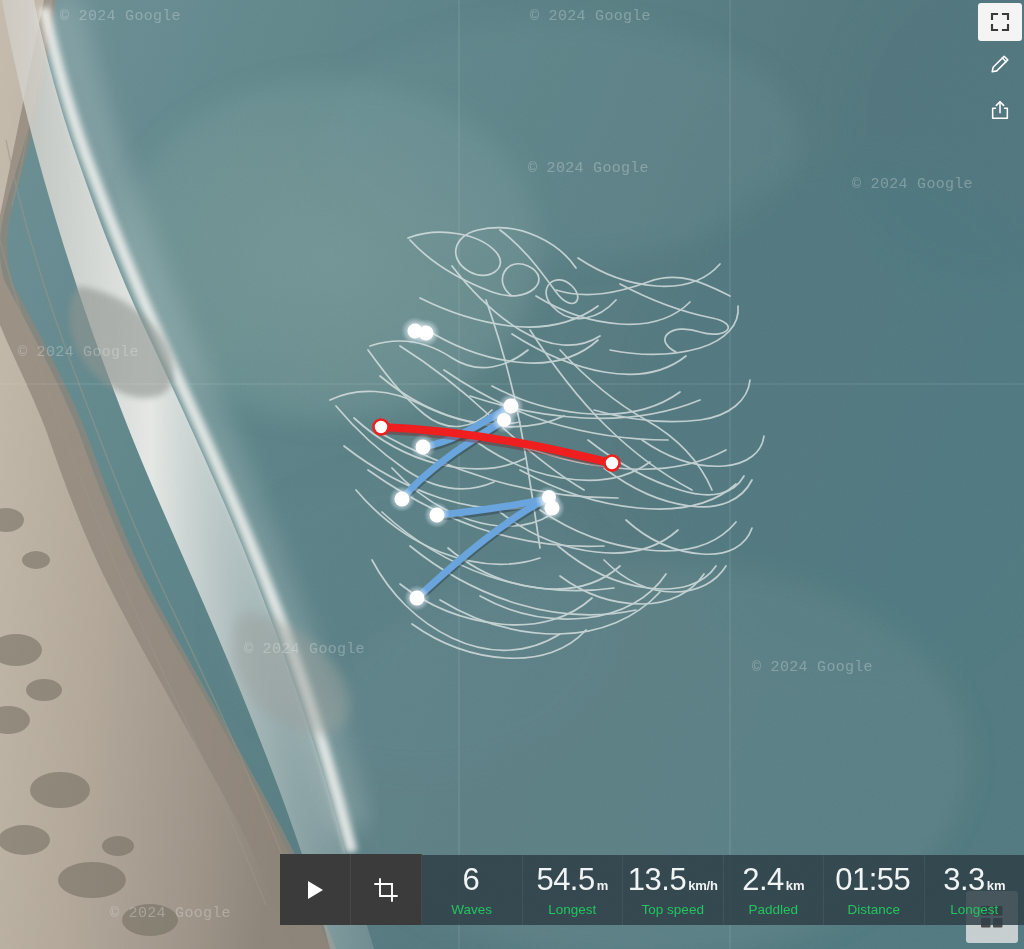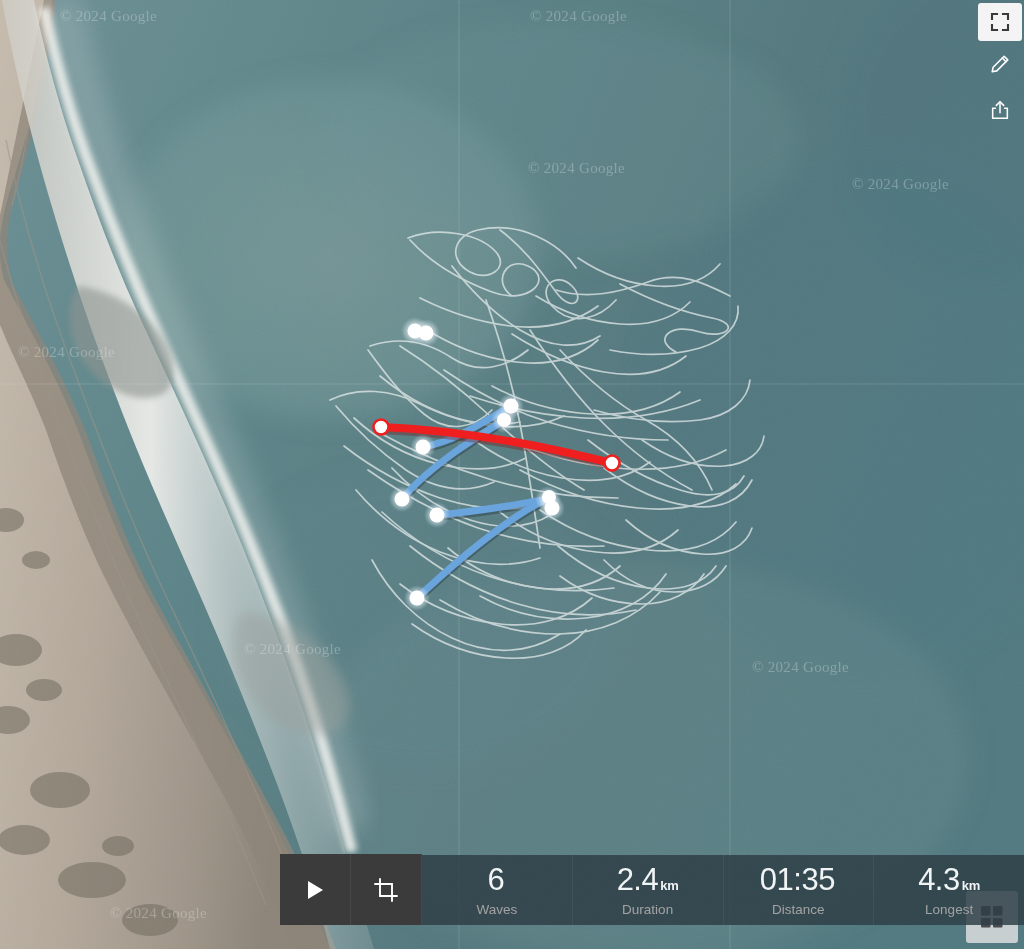--- a/index.html
+++ b/index.html
@@ -24,21 +24,21 @@
   }
   .map-svg { position: absolute; inset: 0; width: 1024px; height: 949px; display:block; }
 
   
   .watermark {
     position: absolute;
     color: rgba(235, 240, 240, 0.30);
     font-size: 15px;
     letter-spacing: 0.3px;
     white-space: nowrap;
-    font-family: Liberation Serif, serif;
+    font-family: Liberation Mono, monospace;
     pointer-events: none;
   }
 
   
   #top-right-controls {
     position: absolute;
     top: 0;
     right: 0;
     width: 48px;
     display: flex;
@@ -126,21 +126,21 @@
     align-items: baseline;
   }
   .stat-unit {
     font-size: 13px;
     font-weight: 700;
     margin-left: 2px;
     letter-spacing: -0.2px;
   }
   .stat-label {
     font-size: 13.5px;
-    color: #a3a3a3;
+    color: #22c55e;
     margin-top: 7px;
     font-weight: 400;
   }
 </style>
 </head>
 <body>
 
 <div id="app">
 
   <div id="map-canvas">
@@ -442,41 +442,55 @@
     <div class="stats-cells">
 
       <div class="stat-cell">
         <div class="stat-value">
           <span>6</span>
             <span class="stat-unit"></span>
         </div>
         <div class="stat-label">Waves</div>
       </div>
 
-
+      <div class="stat-cell">
+        <div class="stat-value">
+          <span>54.5</span>
+            <span class="stat-unit">m</span>
+        </div>
+        <div class="stat-label">Longest</div>
+      </div>
+
+      <div class="stat-cell">
+        <div class="stat-value">
+          <span>13.5</span>
+            <span class="stat-unit">km/h</span>
+        </div>
+        <div class="stat-label">Top speed</div>
+      </div>
 
       <div class="stat-cell">
         <div class="stat-value">
           <span>2.4</span>
             <span class="stat-unit">km</span>
         </div>
-        <div class="stat-label">Duration</div>
-      </div>
-
-      <div class="stat-cell">
-        <div class="stat-value">
-          <span>01:35</span>
+        <div class="stat-label">Paddled</div>
+      </div>
+
+      <div class="stat-cell">
+        <div class="stat-value">
+          <span>01:55</span>
             <span class="stat-unit"></span>
         </div>
         <div class="stat-label">Distance</div>
       </div>
 
       <div class="stat-cell">
         <div class="stat-value">
-          <span>4.3</span>
+          <span>3.3</span>
             <span class="stat-unit">km</span>
         </div>
         <div class="stat-label">Longest</div>
       </div>
 
     </div>
   </div>
 
 </div>
 

